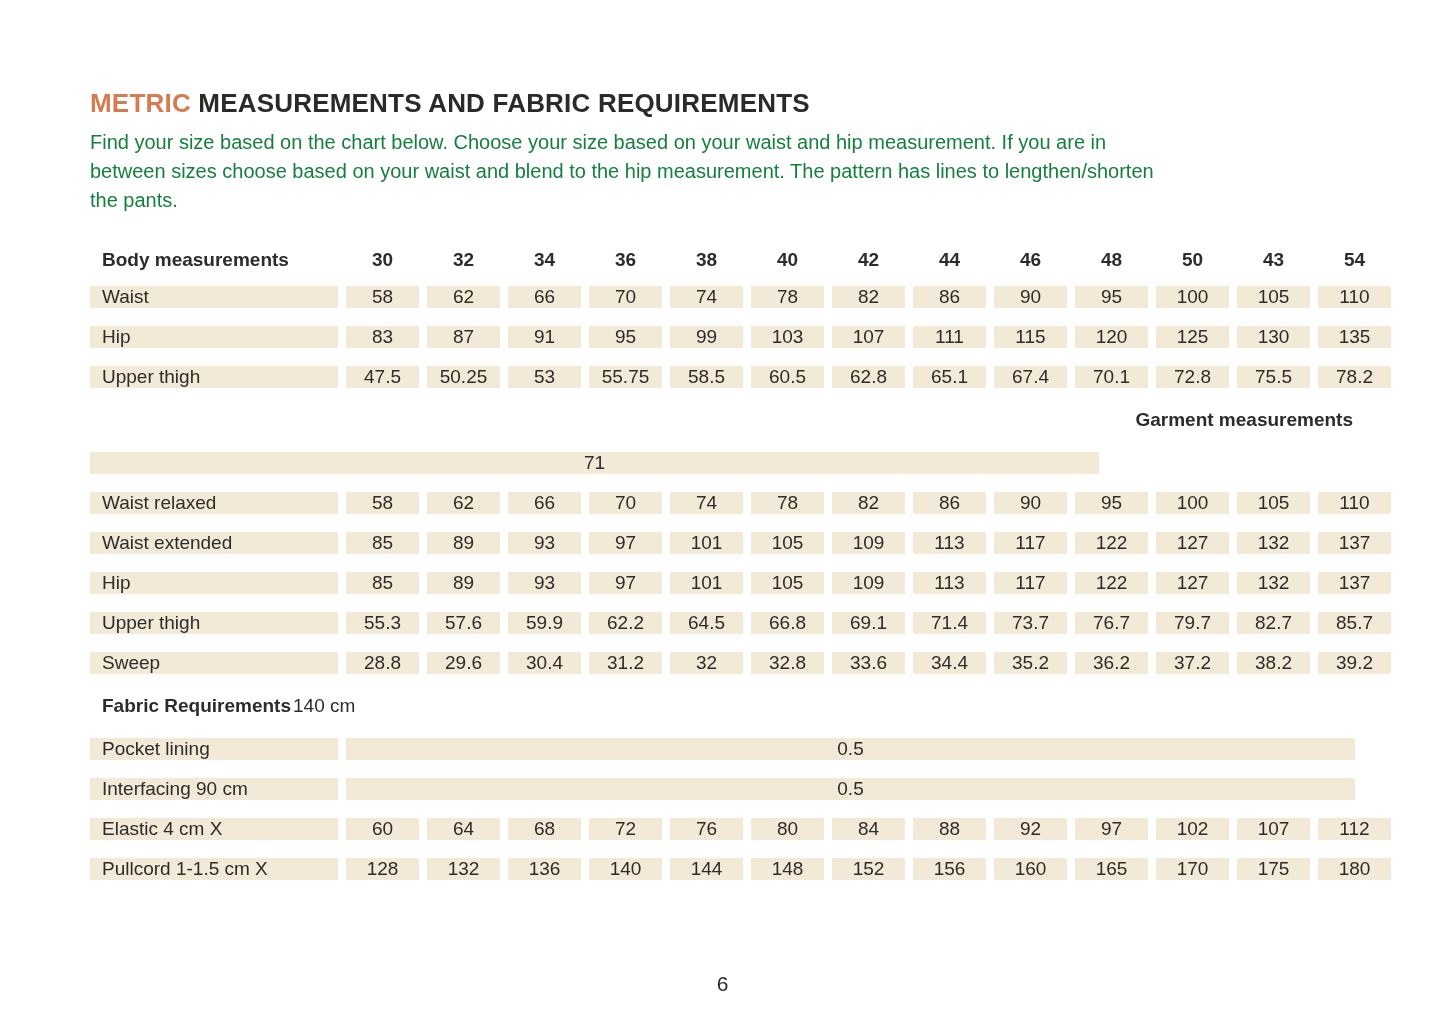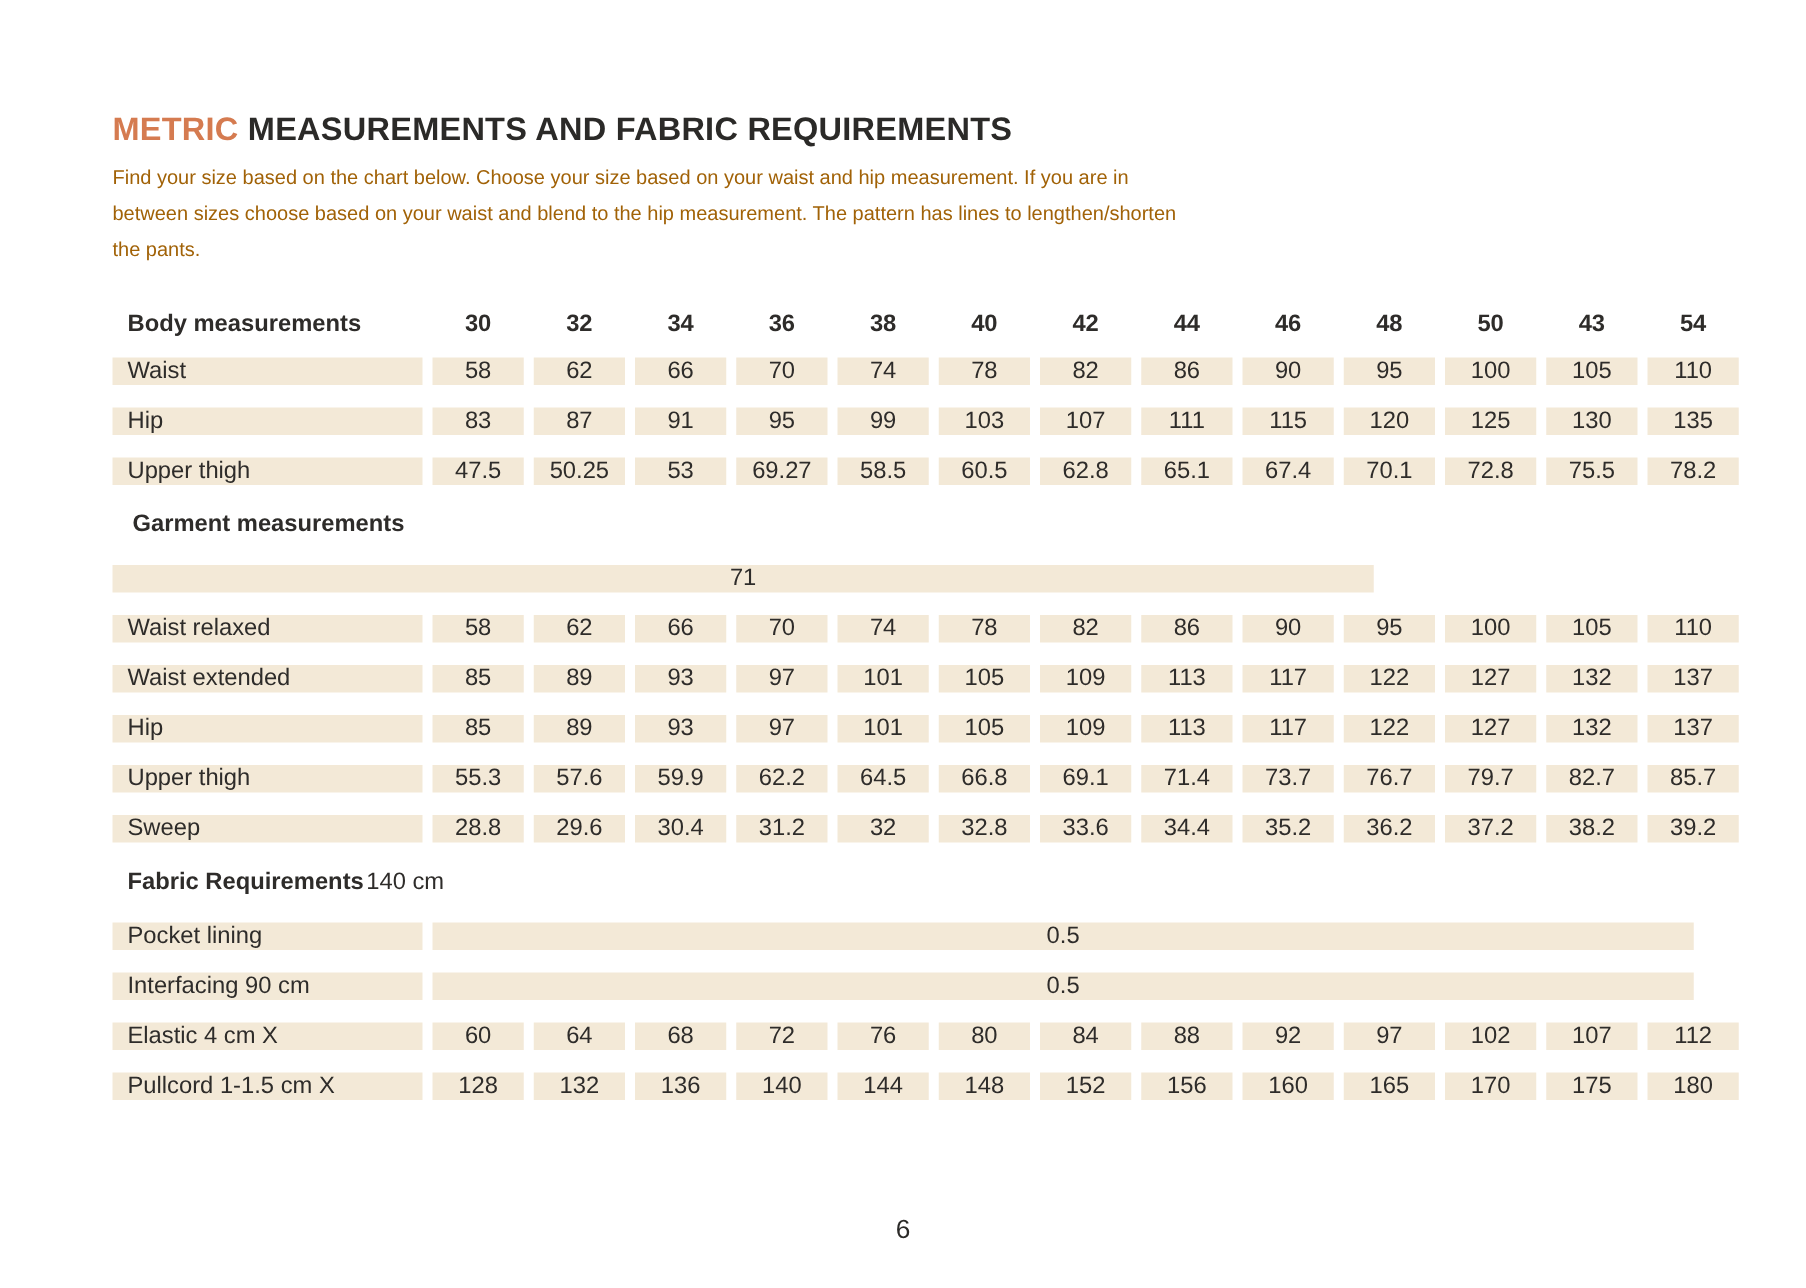--- a/index.html
+++ b/index.html
@@ -24,24 +24,24 @@
     margin:0;
     font-size:26px;
     font-weight:700;
     letter-spacing:.2px;
     color:#2b2a28;
   }
   .title .accent{color:var(--accent);}
 
   .intro{
     margin:9px 0 0 0;
-    font-size:16px;
+    font-size:20px;
     line-height:29px;
     white-space:pre-line;
-    color:#a16207;
+    color:#15803d;
   }
 
   .size-table{margin-top:30px;width:1263px;}
 
   .trow{
     display:flex;
     gap:8px;
     height:32px;
     margin-bottom:8px;
     align-items:center;
@@ -66,21 +66,21 @@
     font-weight:700;
   }
   .section-row{
     display:flex;align-items:center;
     height:22px;
     margin:16px 0 16px 0;
     padding-left:12px;
     font-size:19px;
     font-weight:700;
   }
-  .section-row.indent{padding-left:16px;}
+  .section-row.indent{padding-left:16px;justify-content:flex-end;}
   .section-row .suffix{font-weight:400;margin-left:2px;}
 
   .page-number{
     position:absolute;
     left:0;top:972px;width:1445px;
     text-align:center;
     font-size:21px;
     color:#2b2a28;
   }
 </style>
@@ -143,21 +143,21 @@
           <div class="cell">120</div>
           <div class="cell">125</div>
           <div class="cell">130</div>
           <div class="cell">135</div>
         </div>
         <div class="trow data-row">
           <div class="label">Upper thigh</div>
           <div class="cell">47.5</div>
           <div class="cell">50.25</div>
           <div class="cell">53</div>
-          <div class="cell">69.27</div>
+          <div class="cell">55.75</div>
           <div class="cell">58.5</div>
           <div class="cell">60.5</div>
           <div class="cell">62.8</div>
           <div class="cell">65.1</div>
           <div class="cell">67.4</div>
           <div class="cell">70.1</div>
           <div class="cell">72.8</div>
           <div class="cell">75.5</div>
           <div class="cell">78.2</div>
         </div>

